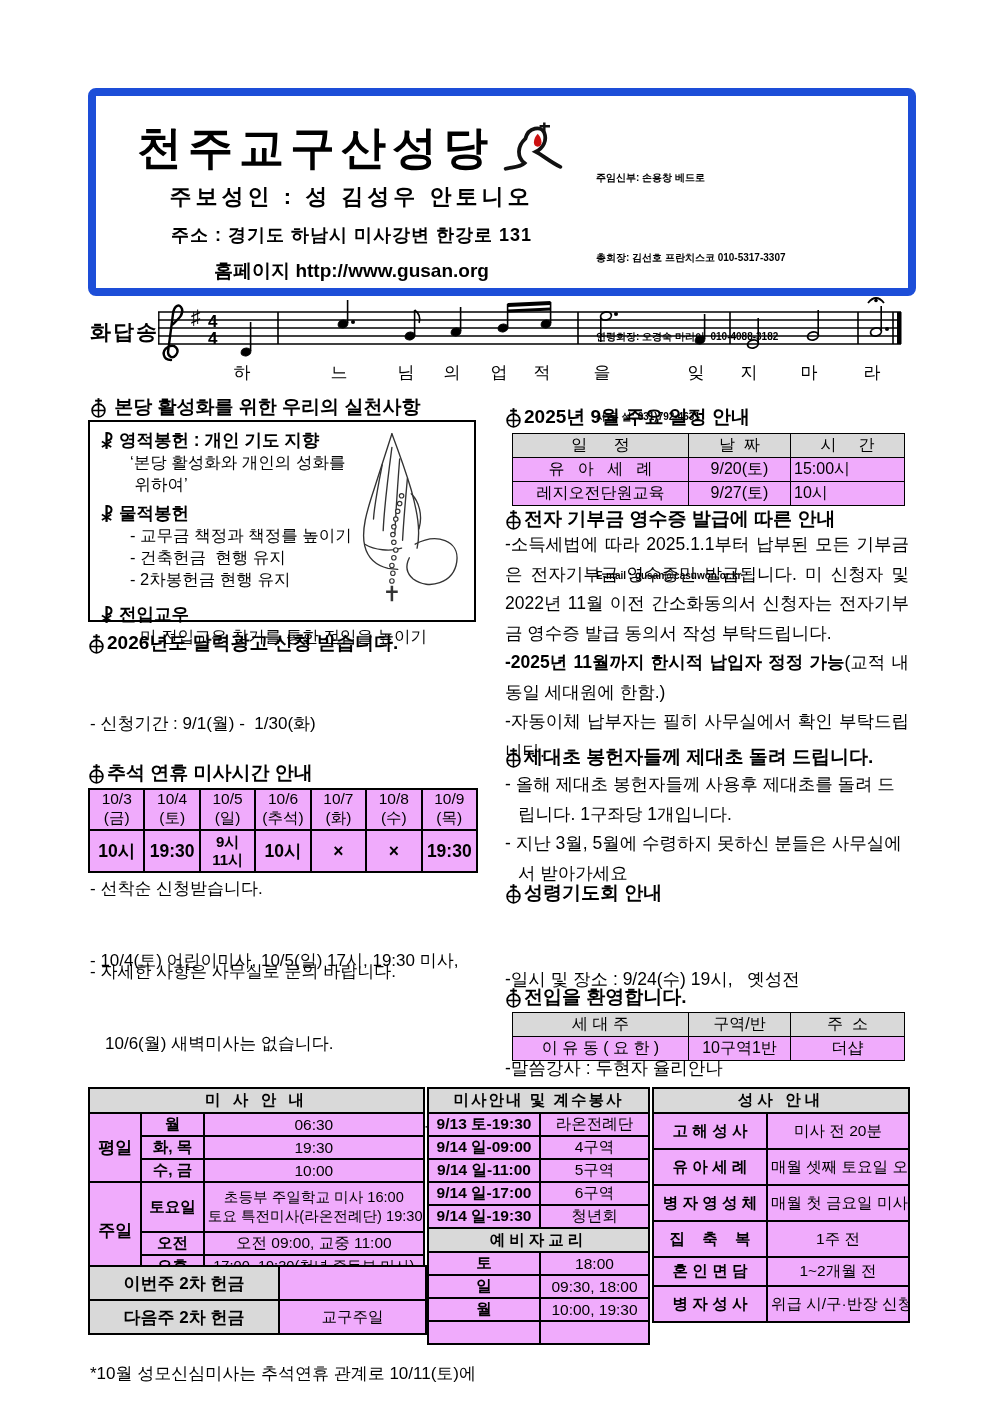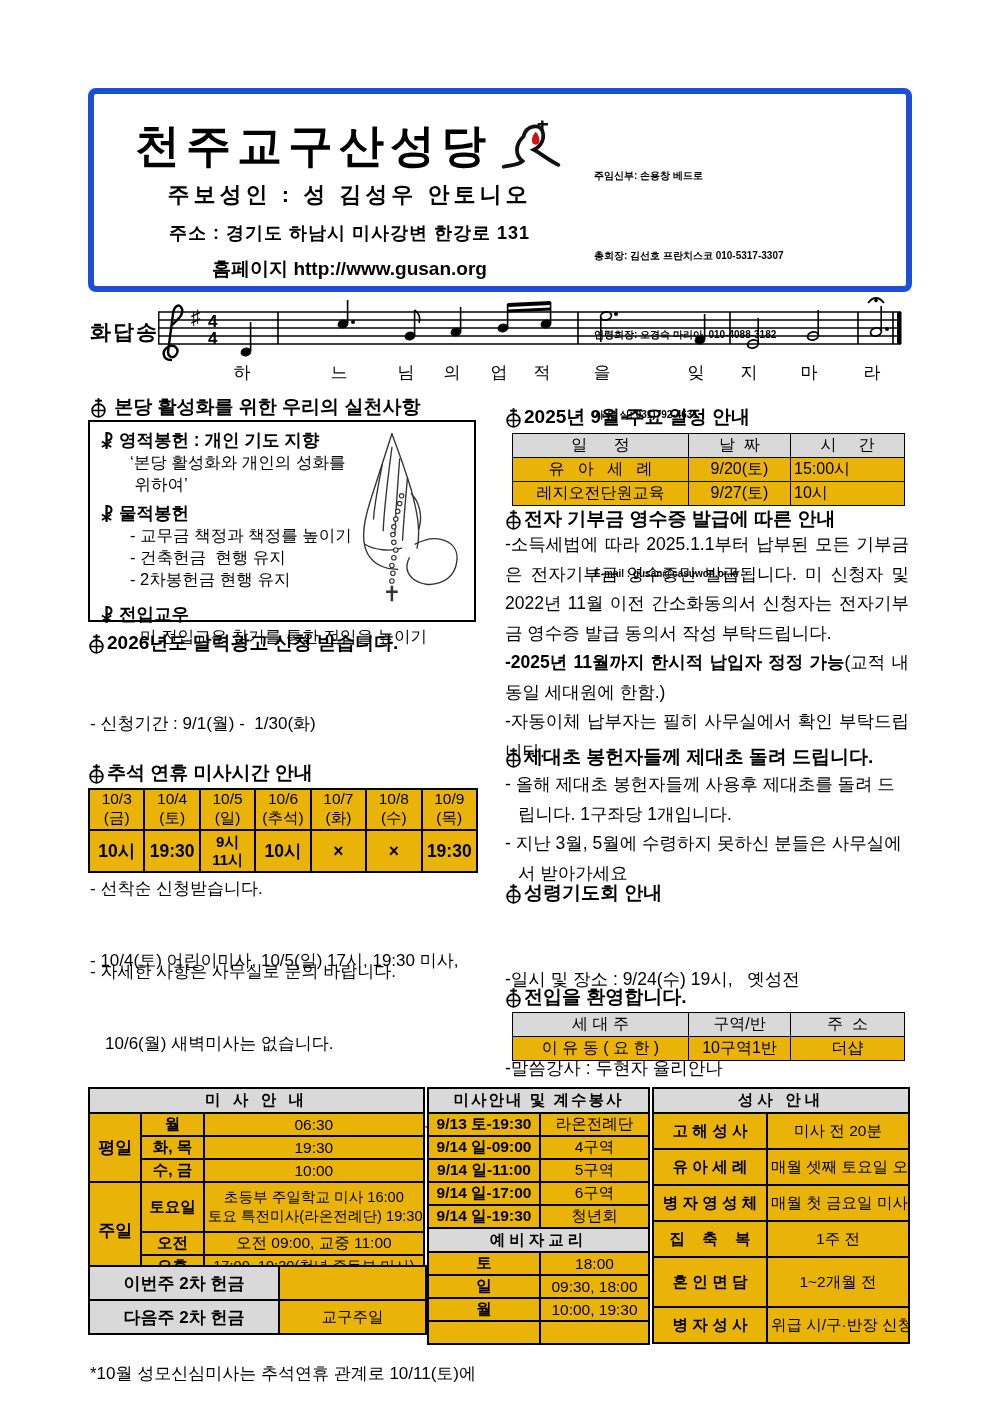--- a/index.html
+++ b/index.html
@@ -1,20 +1,20 @@
 <!DOCTYPE html>
 <html><head>
 <meta charset="utf-8">
 <style>
   html,body{margin:0;padding:0;background:#888;}
   .page{position:relative;width:992px;height:1403px;background:#fff;color:#000;
         font-family:"Liberation Sans","DejaVu Sans",sans-serif;overflow:hidden;}
   
   .header-box{position:absolute;left:88px;top:88px;width:812px;height:192px;
-              border:6px solid #1d4ed8;border-radius:8px;}
+              border:8px solid #1d4ed8;border-radius:8px;}
   .hdr-left{position:absolute;left:18px;top:22px;width:475px;text-align:center;}
   .name-row{display:flex;align-items:center;justify-content:center;gap:6px;}
   .church-name{font-family:"Liberation Serif","DejaVu Serif",serif;font-weight:bold;
                font-size:45px;letter-spacing:6px;white-space:nowrap;}
   .patron{font-size:22px;font-weight:bold;letter-spacing:4px;margin-top:4px;white-space:nowrap;}
   .address{font-size:18px;font-weight:bold;letter-spacing:1px;margin-top:11px;white-space:nowrap;}
   .homepage{font-size:19px;font-weight:bold;margin-top:11px;white-space:nowrap;}
   .hdr-right{position:absolute;left:500px;top:16px;width:305px;font-size:10px;
              font-weight:bold;line-height:26.5px;white-space:pre;}
   
@@ -30,21 +30,21 @@
   .pr-title{display:flex;align-items:center;font-size:17.5px;font-weight:bold;line-height:22px;}
   .pr-line{font-size:16.5px;line-height:22px;margin-left:30px;white-space:pre;}
   .hands{position:absolute;right:2px;top:6px;}
   
   .lines{position:absolute;font-size:17px;line-height:27.5px;white-space:pre;}
   .para{position:absolute;font-size:17.5px;line-height:29.5px;text-align:justify;}
   .para .blk{margin:0;}
   .bullet{text-indent:-13px;padding-left:13px;}
   .indent{padding-left:15px;}
   
-  table{border-collapse:collapse;position:absolute;table-layout:fixed;background:#eab308;}
+  table{border-collapse:collapse;position:absolute;table-layout:fixed;background:#f0abfc;}
   td{border:2px solid #000;text-align:center;vertical-align:middle;padding:0 3px;overflow:hidden;}
   .thin td{border-width:1.5px;}
   .gray{background:#d9d9d9;}
   .chuseok td{font-size:15.5px;height:24px;}
   .chuseok .time{font-weight:bold;font-size:17.5px;height:40px;}
   .chuseok .two{font-size:15px;line-height:18px;font-weight:bold;}
   .info-tbl td{font-size:16px;height:23px;white-space:pre;}
   .bt td{font-size:15.5px;}
   .ttl{font-weight:bold;font-size:17.5px;letter-spacing:4px;height:23px;}
   .b{font-weight:bold;}
@@ -533,21 +533,21 @@
           <td class="sac-r">매월 셋째 토요일 오후 3시</td>
         </tr>
     <tr style="height:36px;">
           <td class="sac-l">병 자 영 성 체</td>
           <td class="sac-r">매월 첫 금요일 미사후</td>
         </tr>
     <tr style="height:36px;">
           <td class="sac-l">집    축    복</td>
           <td class="sac-r" style="font-size:15.5px;">1주 전</td>
         </tr>
-    <tr style="height:50px;">
+    <tr style="height:29px;">
           <td class="sac-l">혼 인 면 담</td>
           <td class="sac-r" style="font-size:15.5px;">1~2개월 전</td>
         </tr>
     <tr style="height:36px;">
           <td class="sac-l">병 자 성 사</td>
           <td class="sac-r">위급 시/구·반장 신청</td>
         </tr>
   </tbody>
     </table>
 

